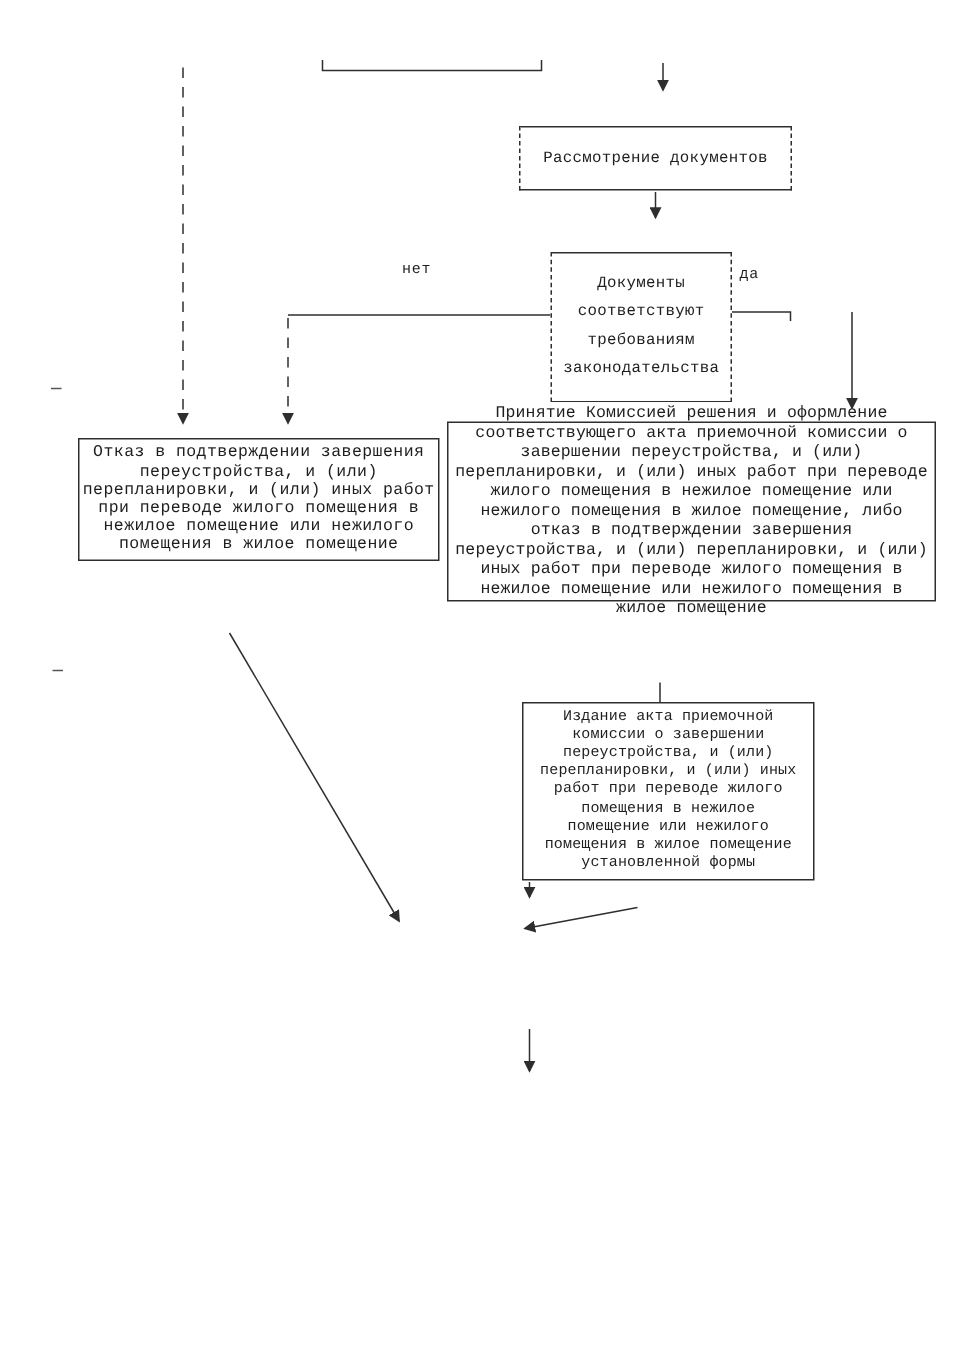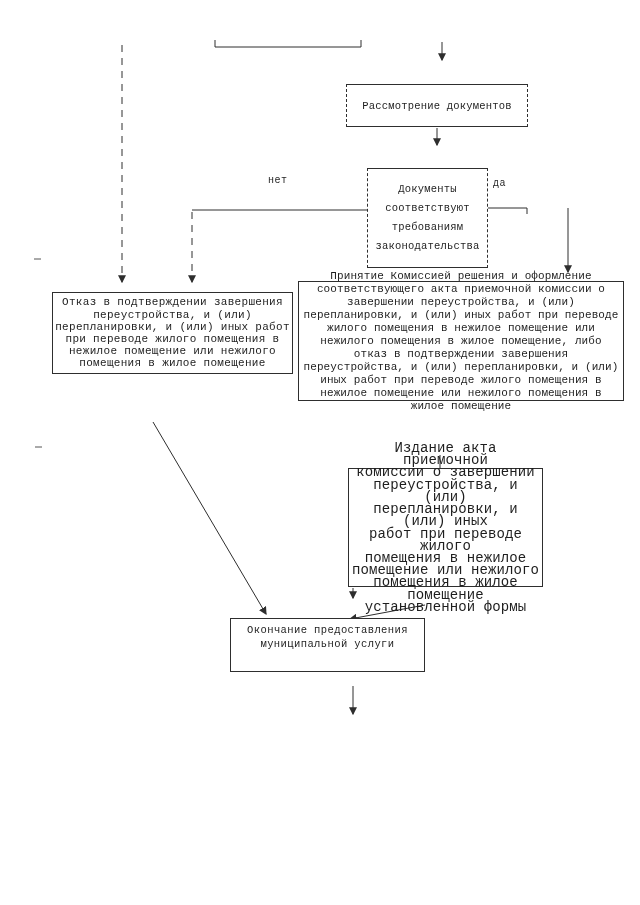--- a/index.html
+++ b/index.html
@@ -42,21 +42,21 @@
   .node-refusal {
     left: 52px; top: 292px; width: 241px; height: 82px;
     font-size: 11px; line-height: 12.2px; letter-spacing: 0.3px;
   }
   .node-commission {
     left: 298px; top: 281px; width: 326px; height: 120px;
     font-size: 11px; line-height: 13px; letter-spacing: 0.1px;
   }
   .node-act {
     left: 348px; top: 468px; width: 195px; height: 119px;
-    font-size: 14px; line-height: 12.2px; letter-spacing: 0.1px;
+    font-size: 10px; line-height: 12.2px; letter-spacing: 0.1px;
   }
   .node-end {
     left: 230px; top: 618px; width: 195px; height: 54px;
     font-size: 10.5px; line-height: 14px; letter-spacing: 0.4px;
     align-items: flex-start; padding-top: 4px;
   }
   .edge-label {
     position: absolute;
     font-size: 10px;
     letter-spacing: 0.5px;
@@ -135,20 +135,18 @@
   <div class="node node-act">Издание акта приемочной
 комиссии о завершении
 переустройства, и (или)
 перепланировки, и (или) иных
 работ при переводе жилого
 помещения в нежилое
 помещение или нежилого
 помещения в жилое помещение
 установленной формы</div>
 
-  <div class="node node-end">Окончание предоставления
-муниципальной услуги</div>
 
   <span class="edge-label label-no">нет</span>
 
   <span class="edge-label label-yes">да</span>
 
 </div>
 
 </body></html>

